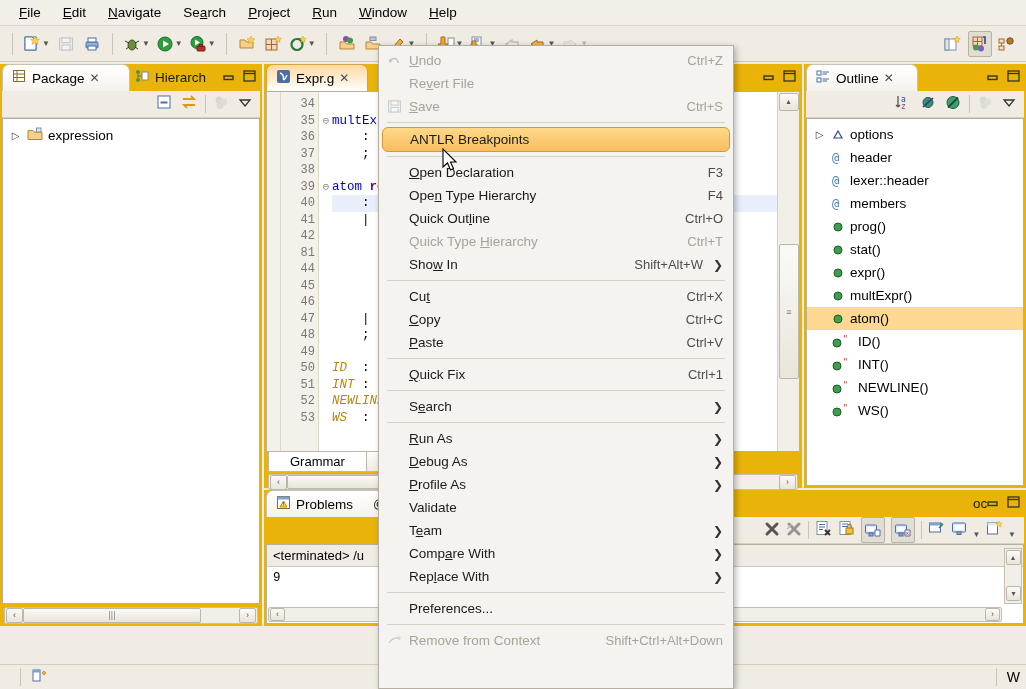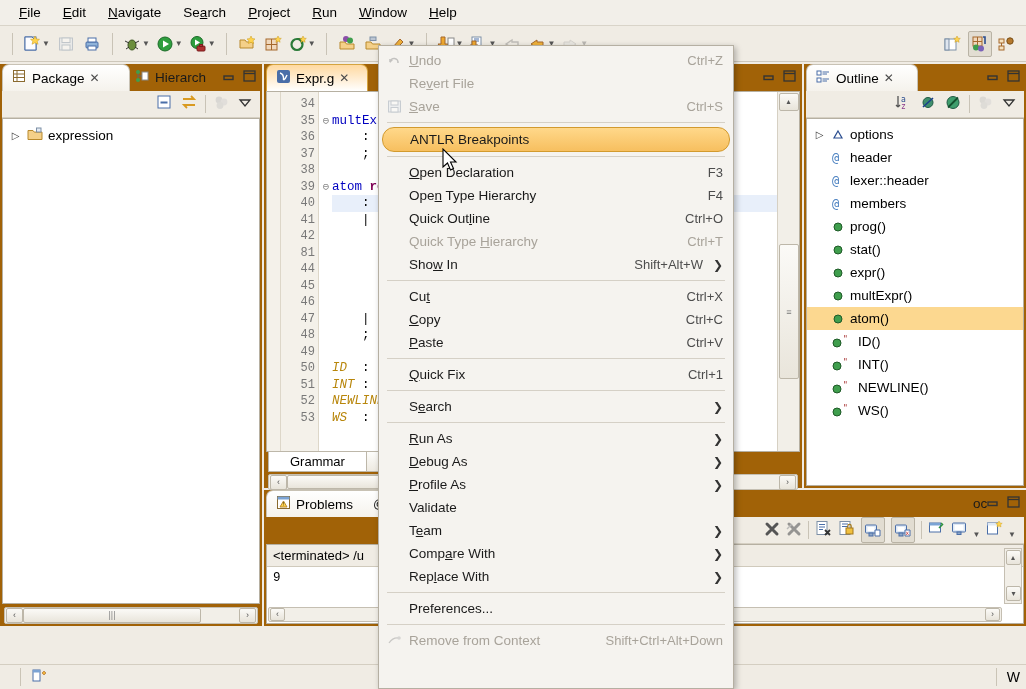--- a/index.html
+++ b/index.html
@@ -35,21 +35,21 @@
   }
   .tb-sep { width: 1px; height: 22px; background: #c9c3b6; margin: 0 6px; }
   .tb-btn {
     display: flex; align-items: center; justify-content: center;
     height: 26px; min-width: 24px; padding: 0 2px; cursor: default;
   }
   .tb-btn.pressed { border: 1px solid #b9b3a5; background: #e2ddd2; border-radius: 2px; }
   .tb-arrow { font-size: 8px; color: #555; margin-left: 1px; }
 
   
-  .panel { position: absolute; background: #a16207; }
+  .panel { position: absolute; background: #eab308; }
   .tabstrip { position: relative; height: 27px; }
   .vtab {
     position: absolute; top: 0; height: 27px;
     display: flex; align-items: center; gap: 5px;
     padding: 0 9px; font-size: 13.5px;
     border-top-left-radius: 7px; border-top-right-radius: 7px;
   }
   .vtab.active {
     background: linear-gradient(#ffffff, #f5f2ec);
     border: 1px solid #c8c2b4; border-bottom: none;
@@ -193,21 +193,21 @@
     height: 23px; padding-left: 30px; padding-right: 10px;
     font-size: 13.5px; color: #1a1a1a; white-space: nowrap;
   }
   .mi.disabled { color: #a8a39a; }
   .mi .lbl { flex: 1; }
   .mi .acc { color: #4d4d4d; font-size: 13px; margin-left: 18px; }
   .mi.disabled .acc { color: #a8a39a; }
   .mi .sub { margin-left: 10px; font-size: 12px; color: #333; }
   .mi.highlight {
     background: linear-gradient(#ffd88a,#f7bf5f);
-    border: 1px solid #d29a2e; border-radius: 12px;
+    border: 1px solid #d29a2e; border-radius: 6px;
     margin: 0 3px; height: 25px; padding-left: 27px;
     font-weight: normal;
   }
   .mi .mic { position: absolute; left: 8px; width: 16px; height: 16px; }
   .msep { height: 1px; background: #d5d0c6; margin: 4px 8px; }
 
   
   #cursor { position: absolute; z-index: 90; pointer-events: none; }
 </style>
 </head>

